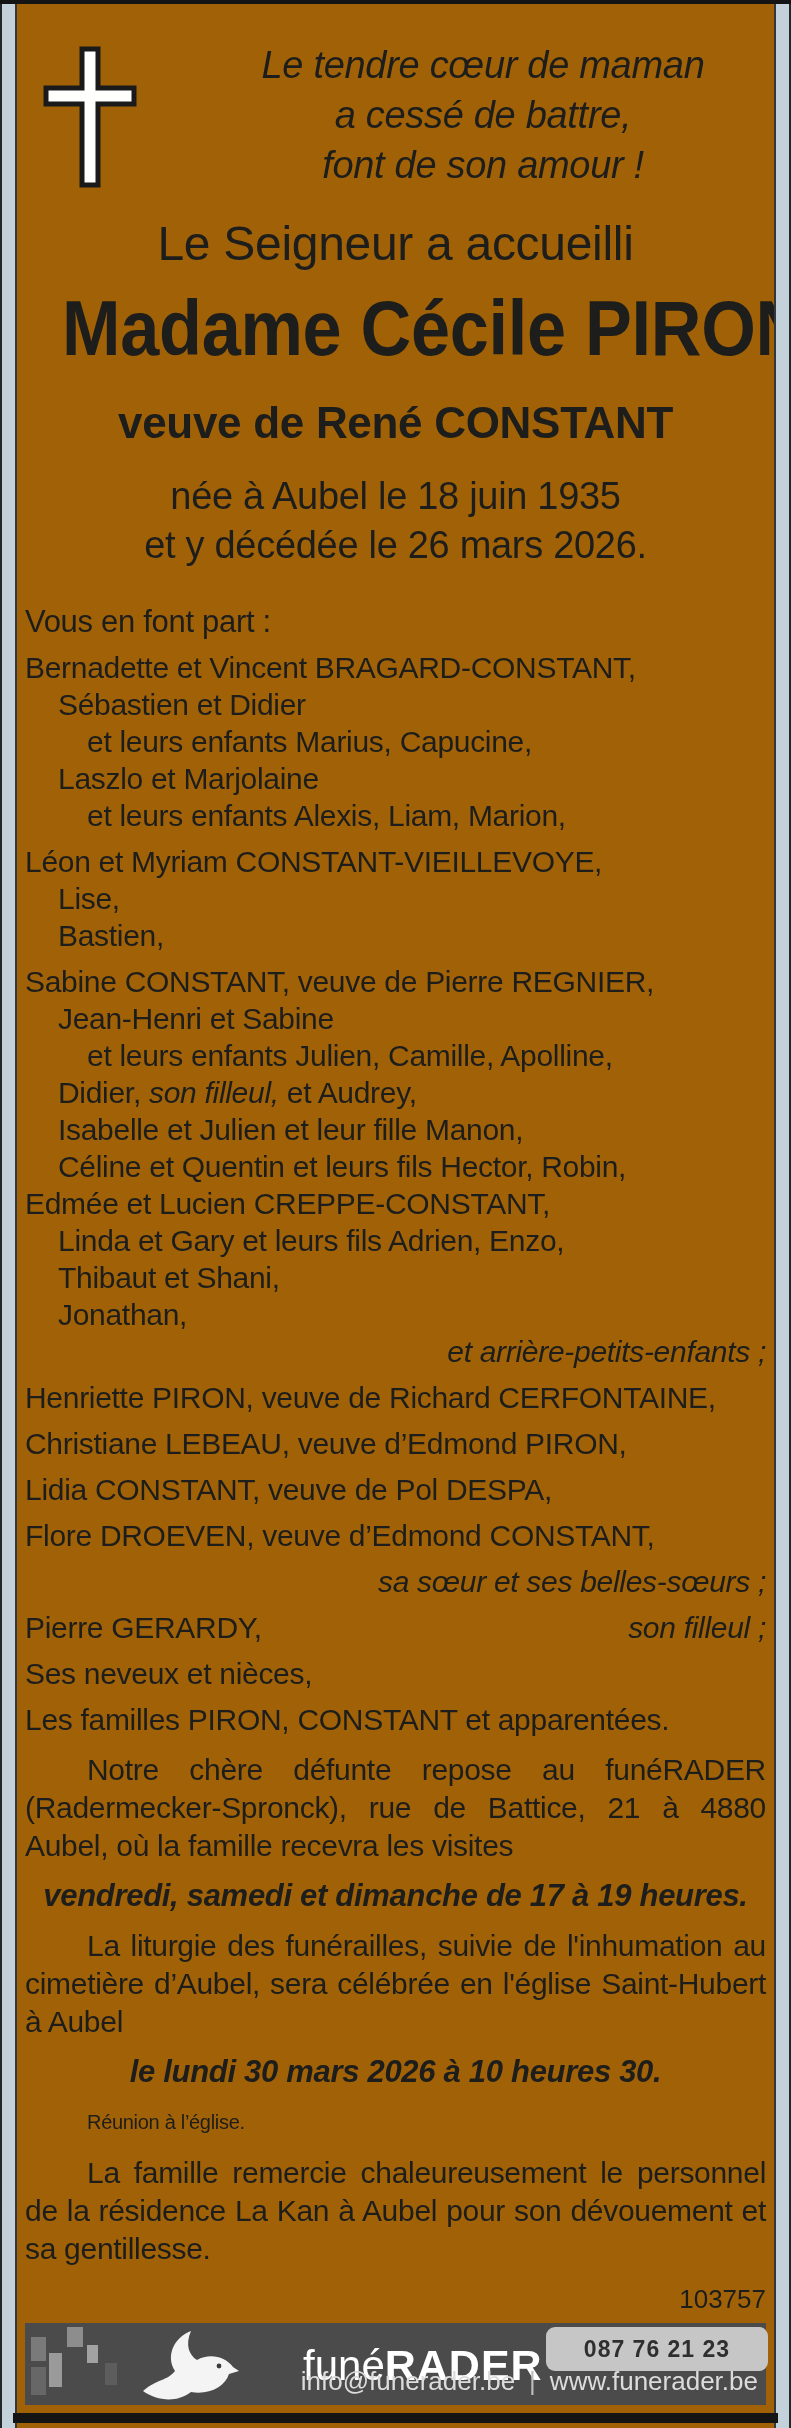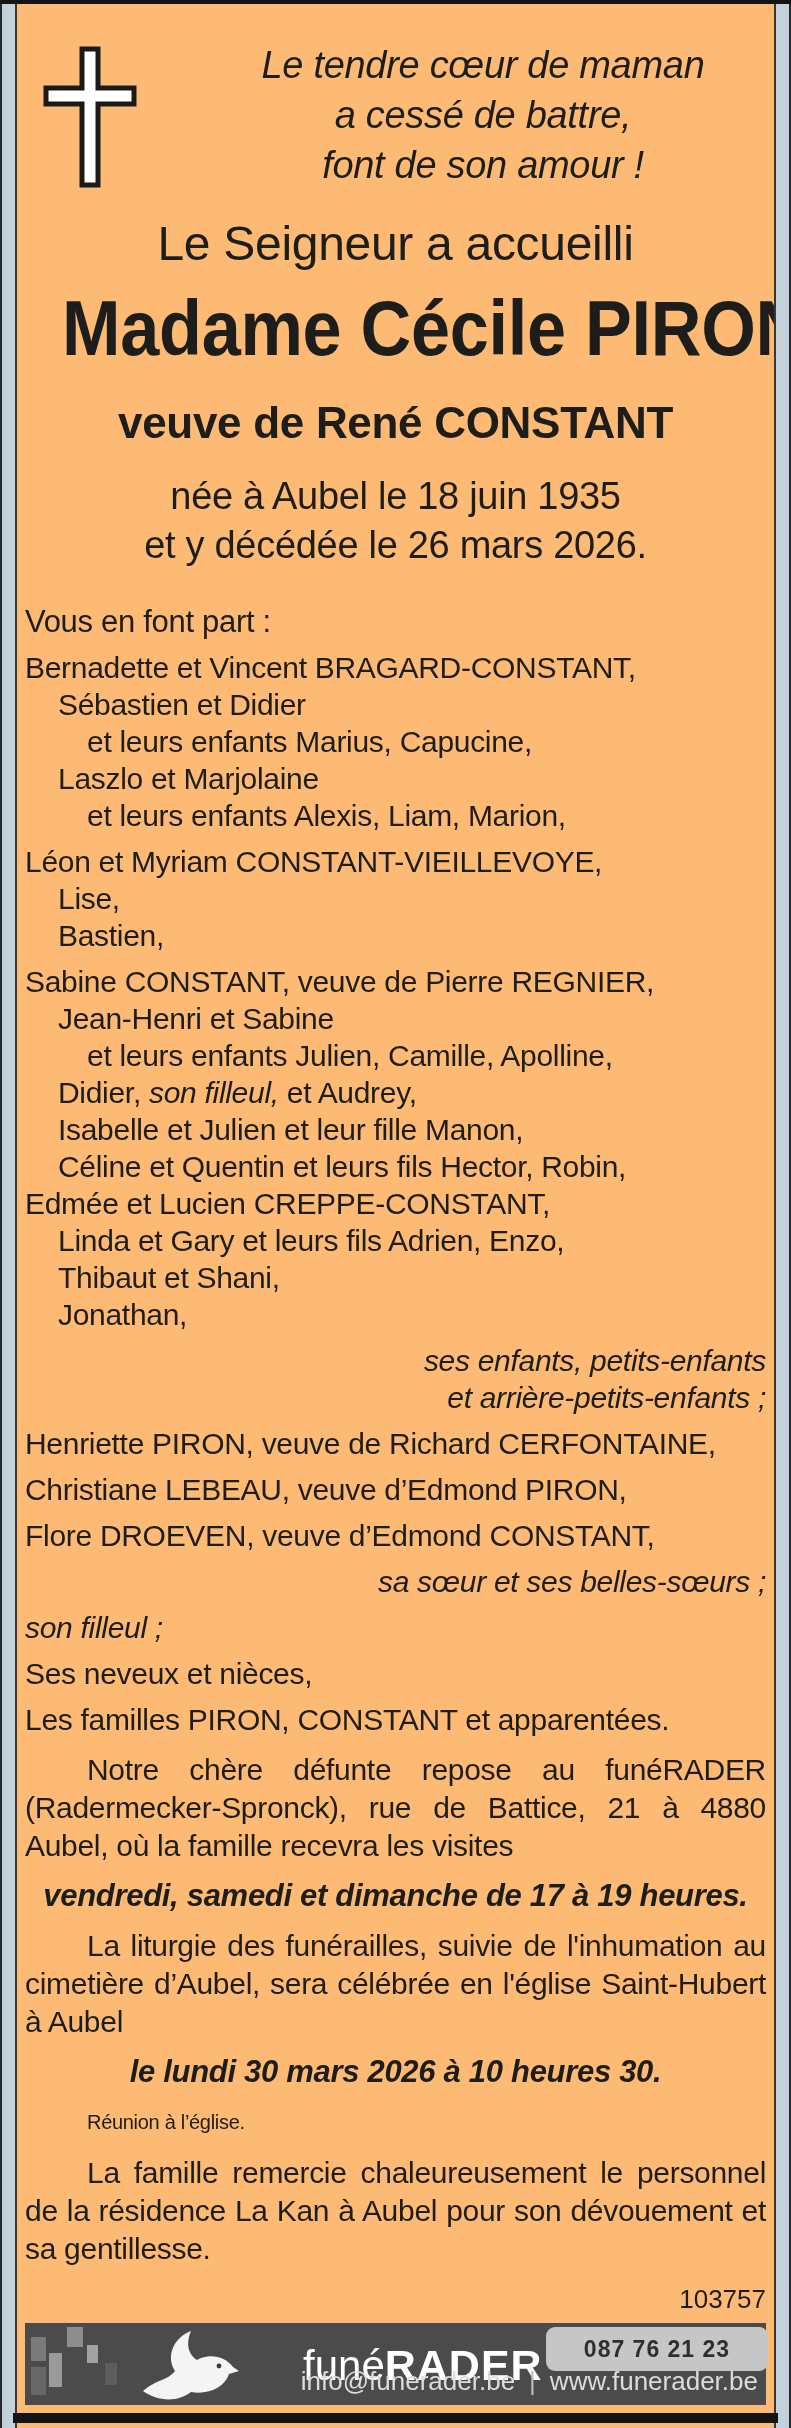--- a/index.html
+++ b/index.html
@@ -1,18 +1,18 @@
 <!DOCTYPE html>
 <html><head>
 <meta charset="utf-8">
 <style>
   html,body { margin:0; padding:0; background:#e9e9e9; }
   .page {
     position:relative; width:791px; height:2428px; margin:0 auto;
-    background:#fdba74; overflow:hidden;
+    background:#a16207; overflow:hidden;
     font-family:"Liberation Sans", sans-serif; color:#1d1d1b;
     letter-spacing:-0.3px;
   }
   
   .band { position:absolute; top:0; bottom:0; width:13px; background:#c3d2da; z-index:5; }
   .band.left  { left:0;  border-left:2px solid #23282b;  border-right:2px solid #33383b; }
   .band.right { right:0; border-right:2px solid #23282b; border-left:2px solid #33383b; }
   .bar-top    { position:absolute; left:0; right:0; top:0; height:4px; background:#141414; z-index:6; }
   .bar-bottom { position:absolute; left:13px; right:13px; bottom:5px; height:10px; background:#141414; z-index:6; }
 
@@ -106,27 +106,28 @@
         <div class="fam-line gap">Sabine CONSTANT, veuve de Pierre REGNIER,</div>
         <div class="fam-line ind1">Jean-Henri et Sabine</div>
         <div class="fam-line ind2">et leurs enfants Julien, Camille, Apolline,</div>
         <div class="fam-line ind1"><span>Didier, </span><span class="it">son filleul,</span><span> et Audrey,</span></div>
         <div class="fam-line ind1">Isabelle et Julien et leur fille Manon,</div>
         <div class="fam-line ind1">Céline et Quentin et leurs fils Hector, Robin,</div>
         <div class="fam-line">Edmée et Lucien CREPPE-CONSTANT,</div>
         <div class="fam-line ind1">Linda et Gary et leurs fils Adrien, Enzo,</div>
         <div class="fam-line ind1">Thibaut et Shani,</div>
         <div class="fam-line ind1">Jonathan,</div>
-        <div class="fam-line right it gap">ses enfants, petits-enfants</div>
         <div class="fam-line right it">et arrière-petits-enfants ;</div>
         <div class="fam-line gap">Henriette PIRON, veuve de Richard CERFONTAINE,</div>
         <div class="fam-line gap">Christiane LEBEAU, veuve d’Edmond PIRON,</div>
+        <div class="fam-line gap">Lidia CONSTANT, veuve de Pol DESPA,</div>
         <div class="fam-line gap">Flore DROEVEN, veuve d’Edmond CONSTANT,</div>
         <div class="fam-line right it gap">sa sœur et ses belles-sœurs ;</div>
         <div class="fam-line gap split">
+          <span>Pierre GERARDY,</span>
           <span class="it">son filleul ;</span>
         </div>
         <div class="fam-line gap">Ses neveux et nièces,</div>
         <div class="fam-line gap">Les familles PIRON, CONSTANT et apparentées.</div>
       </div>
 
     <div class="para">Notre chère défunte repose au funéRADER (Radermecker-Spronck), rue de Battice, 21 à 4880 Aubel, où la famille recevra les visites</div>
     <div class="center-strong">vendredi, samedi et dimanche de 17 à 19 heures.</div>
     <div class="para">La liturgie des funérailles, suivie de l'inhumation au cimetière d’Aubel, sera célébrée en l'église Saint-Hubert à Aubel</div>
     <div class="center-strong">le lundi 30 mars 2026 à 10 heures 30.</div>

